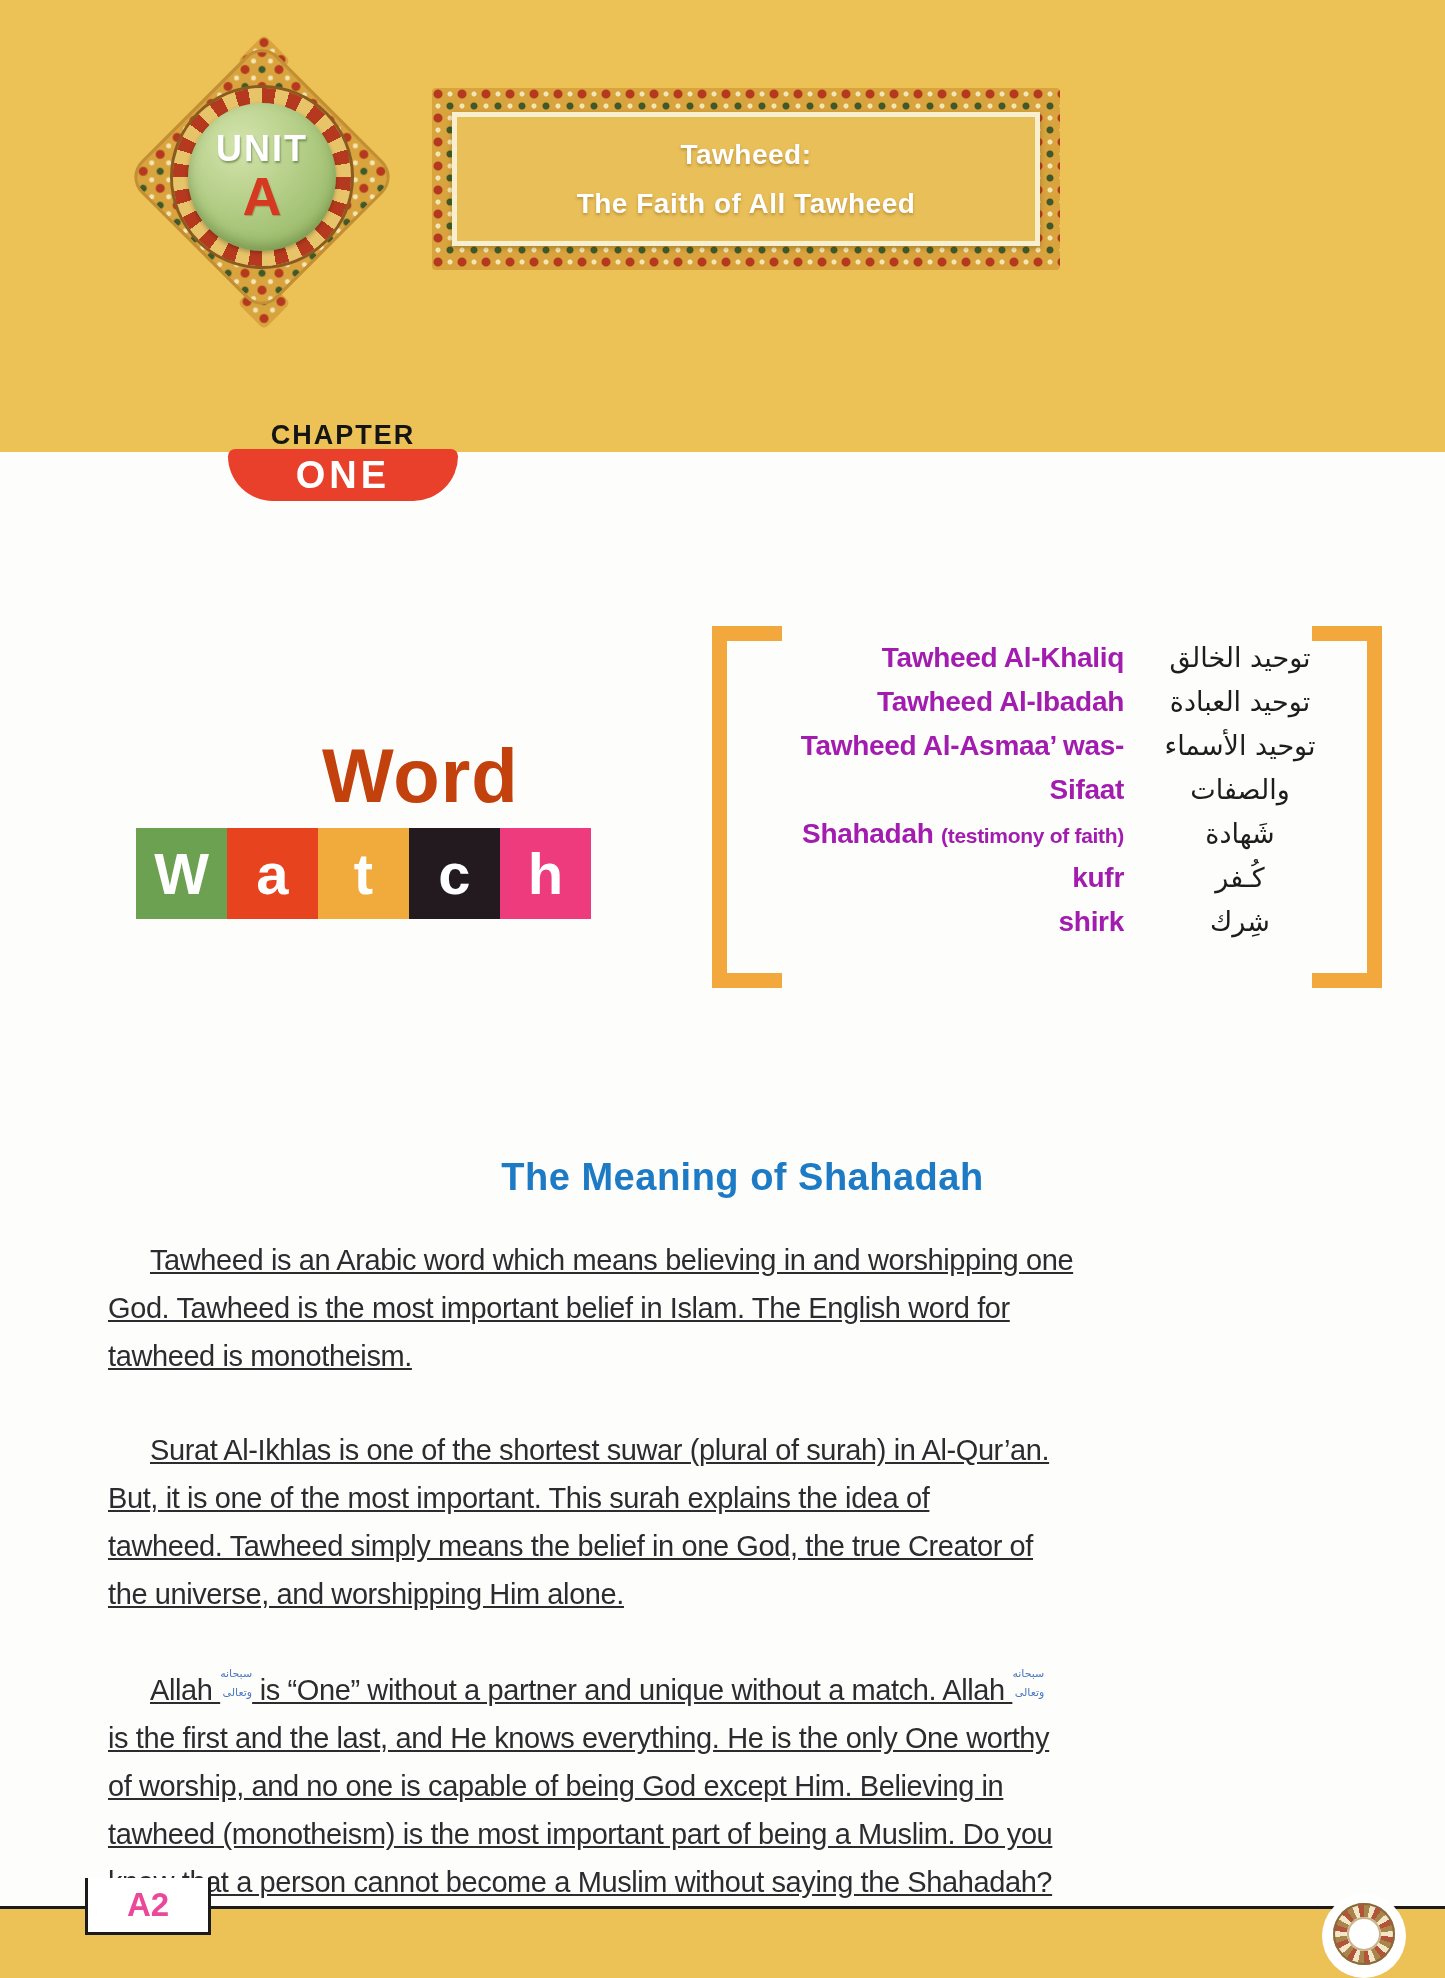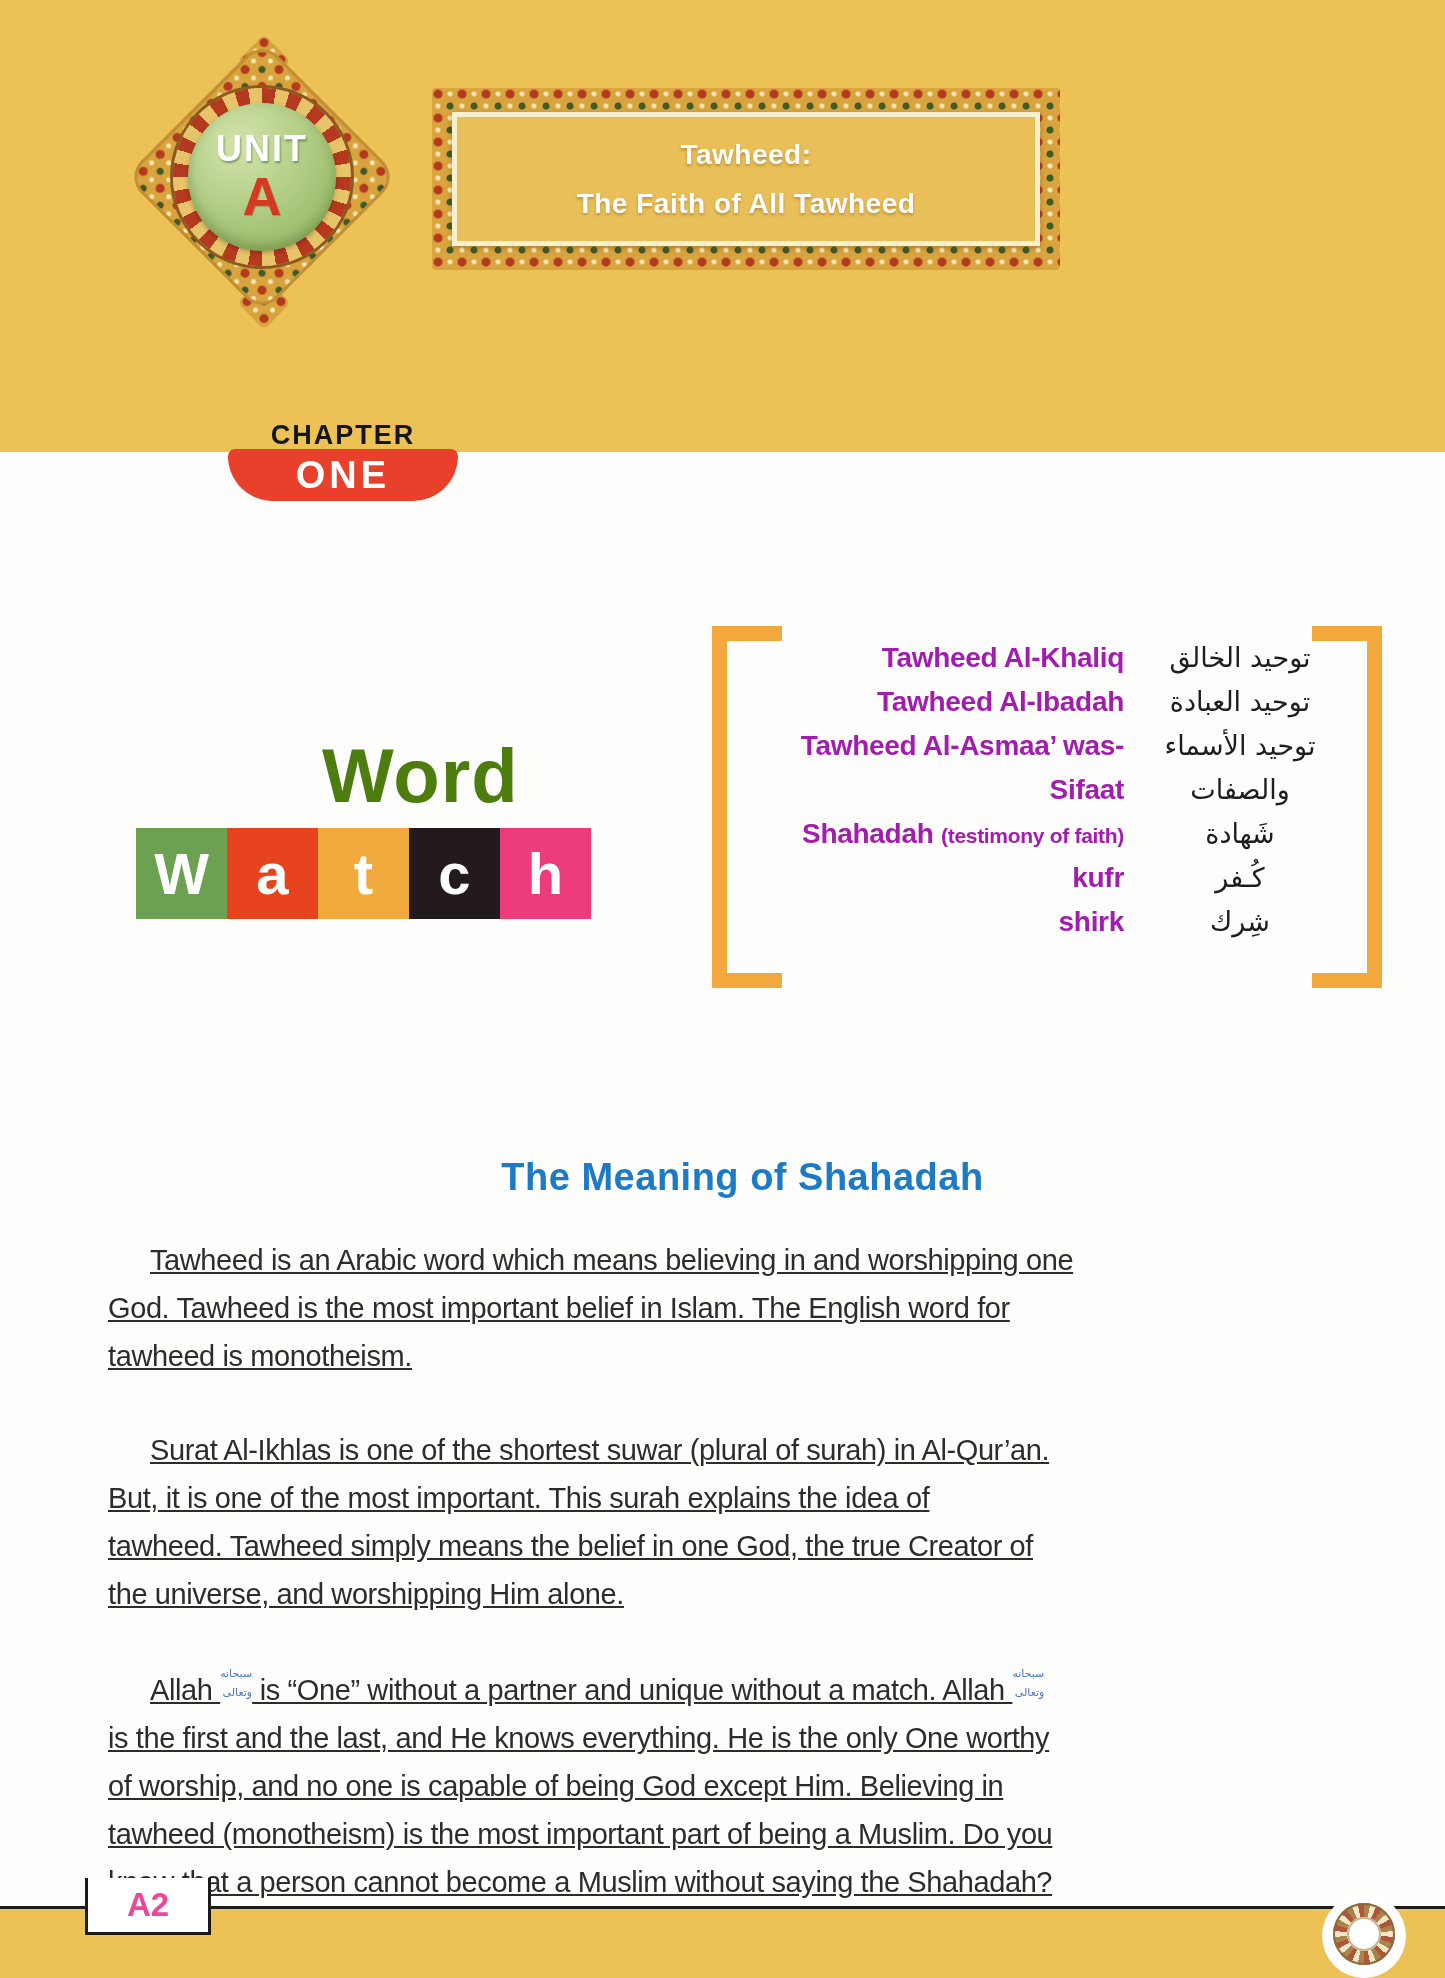--- a/index.html
+++ b/index.html
@@ -43,21 +43,21 @@
     text-shadow:0 2px 3px rgba(150,105,25,.55);letter-spacing:.5px;}
 
   
   .chapter-label{position:absolute;left:258px;top:420px;width:170px;text-align:center;
     color:#151515;font-weight:bold;font-size:27px;letter-spacing:2px;}
   .chapter-pill{position:absolute;left:228px;top:449px;width:230px;height:52px;background:#e8402a;
     border-radius:8px 8px 50px 50px;display:flex;align-items:center;justify-content:center;
     color:#ffffff;font-weight:bold;font-size:38px;letter-spacing:4px;}
 
   
-  .word-title{position:absolute;left:322px;top:732px;width:300px;color:#4d7c0f;
+  .word-title{position:absolute;left:322px;top:732px;width:300px;color:#c2410c;
     font-weight:bold;font-size:76px;letter-spacing:1px;}
   .watch-row{position:absolute;left:136px;top:828px;display:flex;}
   .letter-block{width:91px;height:91px;display:flex;align-items:center;justify-content:center;
     color:#ffffff;font-weight:bold;font-size:58px;}
   .b-0{background:#6ca151;} .b-1{background:#e8431f;} .b-2{background:#f0ab3c;}
   .b-3{background:#221a1e;} .b-4{background:#ee3b7d;}
 
   
   .bracket{position:absolute;top:626px;width:55px;height:332px;border:0 solid #f3a83d;}
   .bracket-left{left:712px;border-left-width:15px;border-top-width:15px;border-bottom-width:15px;}

